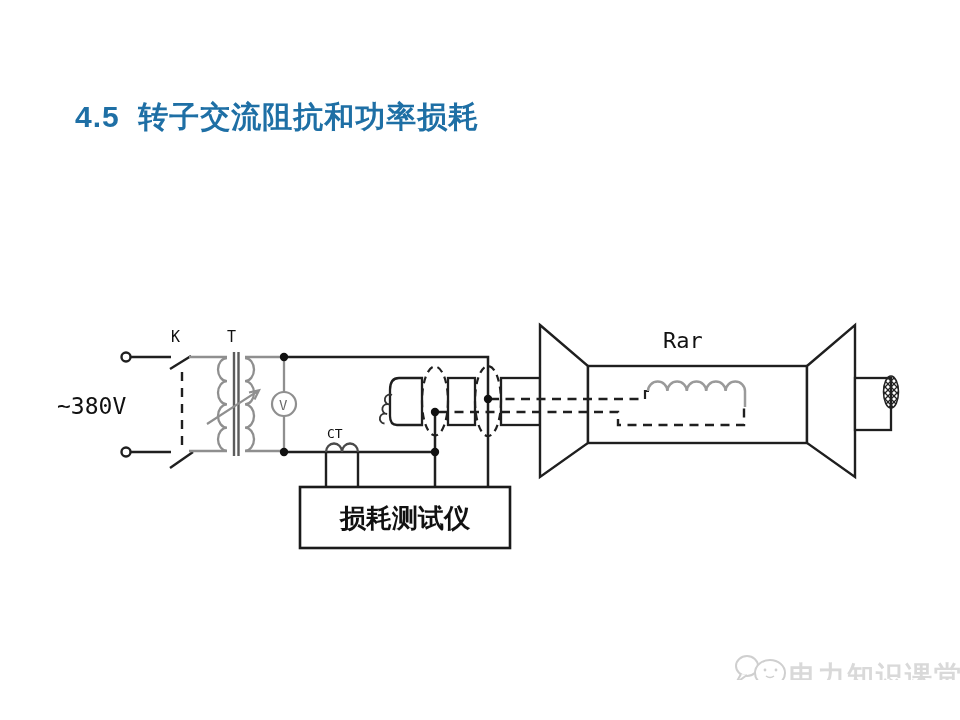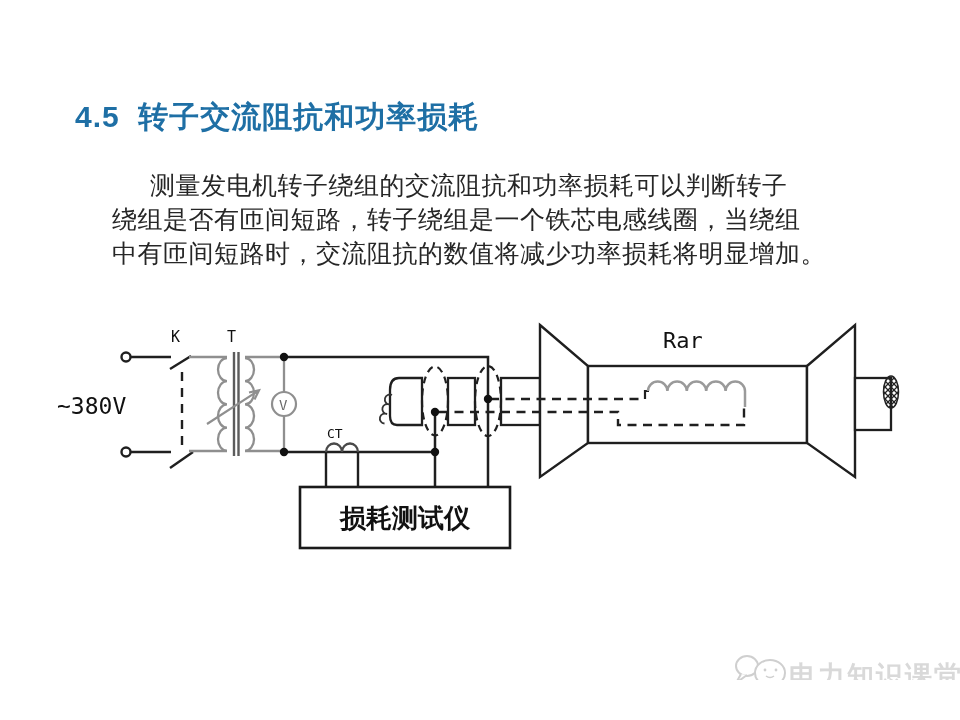--- a/index.html
+++ b/index.html
@@ -21,25 +21,20 @@
   svg text{user-select:none;}
   .mono{font-family:"DejaVu Sans Mono",monospace;}
 </style>
 </head>
 <body>
 
 <div id="slide">
 
   <div id="title">4.5  转子交流阻抗和功率损耗</div>
 
-  <div id="para">
-    <div class="line indent">测量发电机转子绕组的交流阻抗和功率损耗可以判断转子</div>
-    <div class="line">绕组是否有匝间短路，转子绕组是一个铁芯电感线圈，当绕组</div>
-    <div class="line">中有匝间短路时，交流阻抗的数值将减少功率损耗将明显增加。</div>
-  </div>
 
   <svg width="960" height="720" viewBox="0 0 960 720" style="position:absolute;left:0;top:0;">
     <defs>
       <pattern id="hatch" width="6" height="6" patternUnits="userSpaceOnUse">
         <path d="M0,6 L6,0 M0,0 L6,6" stroke="#222" stroke-width="1.3"></path>
       </pattern>
     </defs>
 
     <circle cx="126" cy="357" r="4.5" fill="#fff" stroke="#1f1f1f" stroke-width="2.4"></circle>
     <circle cx="126" cy="452" r="4.5" fill="#fff" stroke="#1f1f1f" stroke-width="2.4"></circle>

